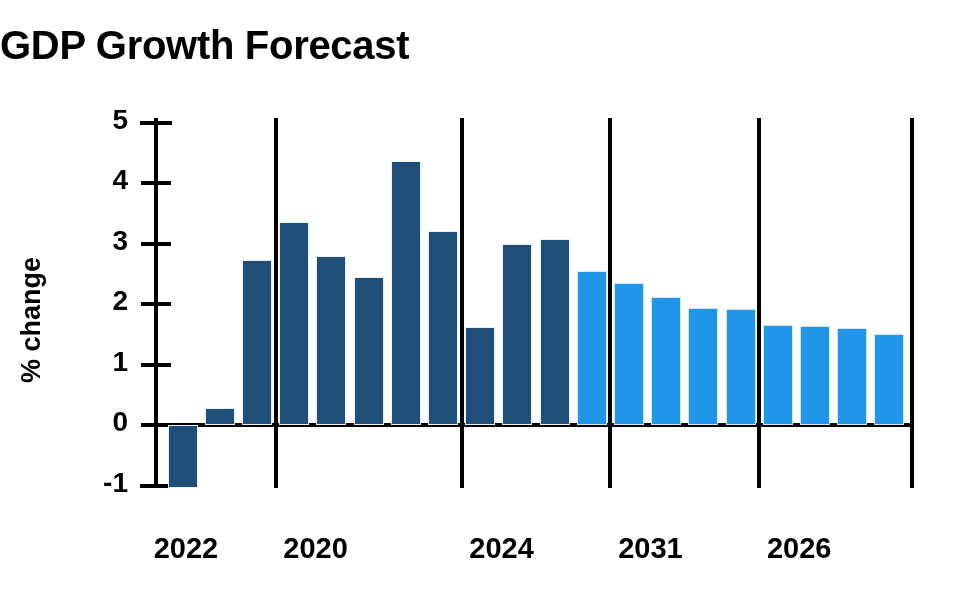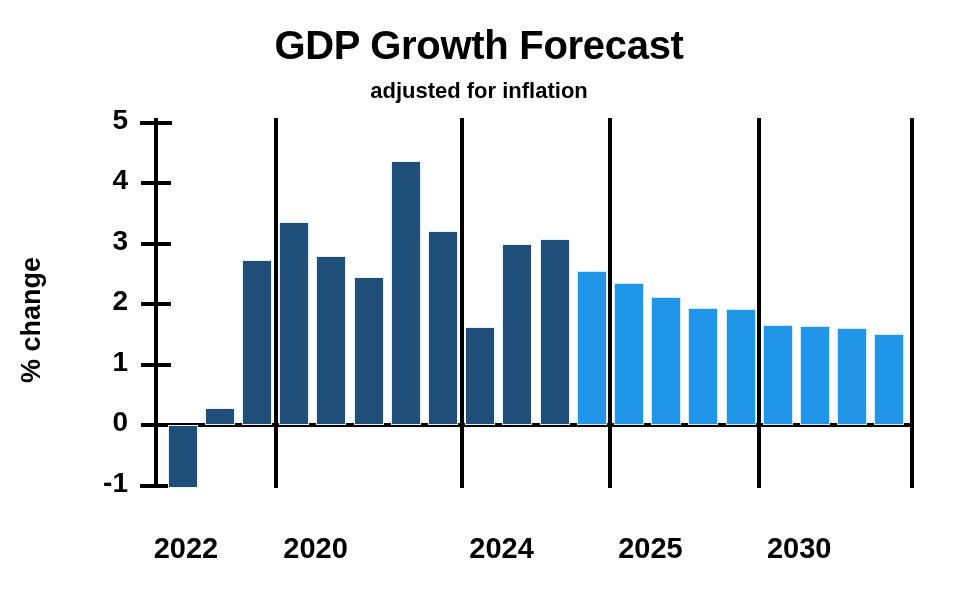--- a/index.html
+++ b/index.html
@@ -20,21 +20,21 @@
     height: 589px;
     background: #ffffff;
   }
 
   
   #chart-title {
     position: absolute;
     left: 0;
     top: 24px;
     width: 958px;
-    text-align: center;
+    text-align: left;
     font-size: 40px;
     font-weight: bold;
     color: #000000;
     letter-spacing: -0.3px;
     line-height: 1.05;
   }
   #chart-subtitle {
     position: absolute;
     left: 0;
     top: 79px;
@@ -131,21 +131,20 @@
     margin-top: 32px;
   }
 </style>
 </head>
 <body>
 
 <div id="chart-root">
 
   <div id="chart-title">GDP Growth Forecast</div>
 
-  <div id="chart-subtitle">adjusted for inflation</div>
 
   <div id="ylabel">% change</div>
 
   <div id="yspine"></div>
   <div id="zeroline"></div>
 
   <div id="ytick-layer">
       <div class="ytick end" style="top: 483.5px;"></div>
       <div class="ytick" style="top: 423px;"></div>
       <div class="ytick" style="top: 362.5px;"></div>
@@ -189,17 +188,17 @@
       <div class="bar" title="2025 Q4: 1.92%" style="left: 725.6px; top: 308.8px; width: 30px; height: 116.2px; background: rgb(33, 150, 232); border: 1px solid rgb(207, 233, 250);"></div>
       <div class="bar" title="2026 Q1: 1.65%" style="left: 762.8px; top: 325.2px; width: 30px; height: 99.8px; background: rgb(33, 150, 232); border: 1px solid rgb(207, 233, 250);"></div>
       <div class="bar" title="2026 Q2: 1.63%" style="left: 800px; top: 326.4px; width: 30px; height: 98.6px; background: rgb(33, 150, 232); border: 1px solid rgb(207, 233, 250);"></div>
       <div class="bar" title="2026 Q3: 1.61%" style="left: 837.2px; top: 327.6px; width: 30px; height: 97.4px; background: rgb(33, 150, 232); border: 1px solid rgb(207, 233, 250);"></div>
       <div class="bar" title="2026 Q4: 1.51%" style="left: 874.4px; top: 333.6px; width: 30px; height: 91.4px; background: rgb(33, 150, 232); border: 1px solid rgb(207, 233, 250);"></div>
     </div>
   <div id="xlabel-layer">
       <div class="xlabel" style="left: 126px;">2022</div>
       <div class="xlabel" style="left: 255.6px;">2020</div>
       <div class="xlabel" style="left: 441.6px;">2024</div>
-      <div class="xlabel" style="left: 590.4px;">2025</div>
-      <div class="xlabel" style="left: 739.2px;">2030</div>
+      <div class="xlabel" style="left: 590.4px;">2031</div>
+      <div class="xlabel" style="left: 739.2px;">2026</div>
     </div>
 
 </div>
 
 </body></html>

